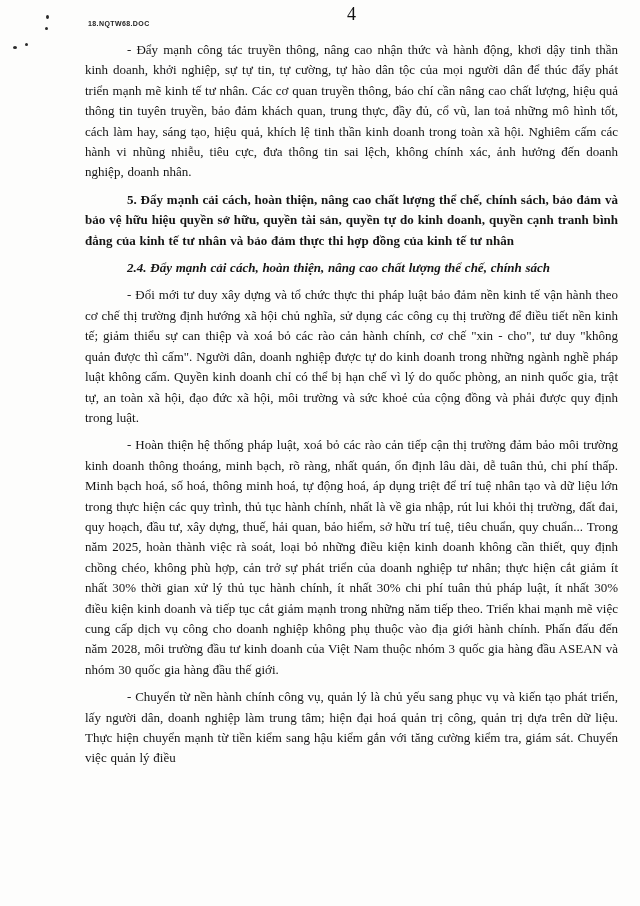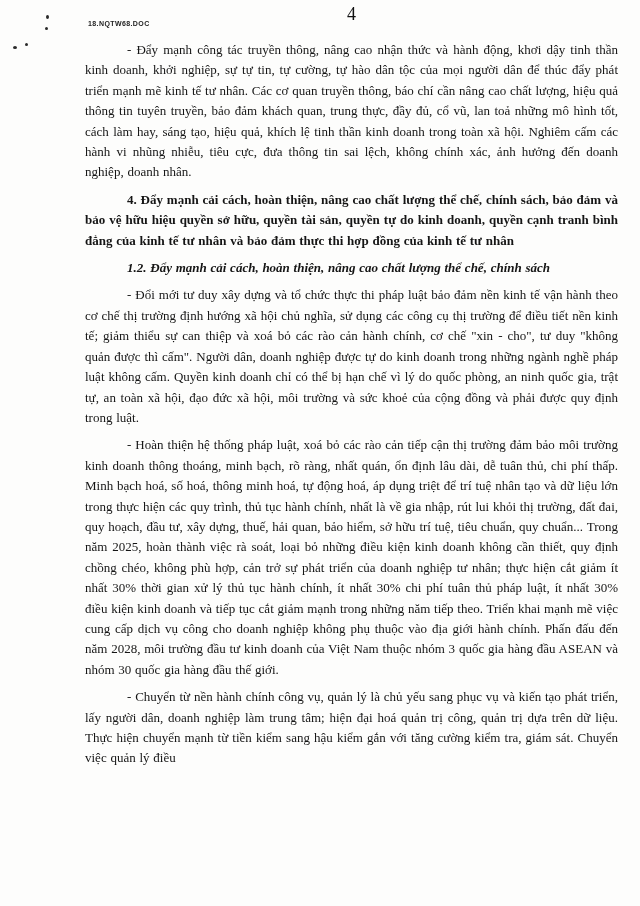--- a/index.html
+++ b/index.html
@@ -78,23 +78,23 @@
   <span class="speck s3"></span>
   <span class="speck s4"></span>
 
   <div class="docref">18.NQTW68.DOC</div>
 
   <div class="pagenum">4</div>
 
   <div class="content">
     <p class="body">- Đẩy mạnh công tác truyền thông, nâng cao nhận thức và hành động, khơi dậy tinh thần kinh doanh, khởi nghiệp, sự tự tin, tự cường, tự hào dân tộc của mọi người dân để thúc đẩy phát triển mạnh mẽ kinh tế tư nhân. Các cơ quan truyền thông, báo chí cần nâng cao chất lượng, hiệu quả thông tin tuyên truyền, bảo đảm khách quan, trung thực, đầy đủ, cổ vũ, lan toả những mô hình tốt, cách làm hay, sáng tạo, hiệu quả, khích lệ tinh thần kinh doanh trong toàn xã hội. Nghiêm cấm các hành vi nhũng nhiễu, tiêu cực, đưa thông tin sai lệch, không chính xác, ảnh hưởng đến doanh nghiệp, doanh nhân.</p>
 
-    <p class="h2">4. Đẩy mạnh cải cách, hoàn thiện, nâng cao chất lượng thể chế, chính sách, bảo đảm và bảo vệ hữu hiệu quyền sở hữu, quyền tài sản, quyền tự do kinh doanh, quyền cạnh tranh bình đẳng của kinh tế tư nhân và bảo đảm thực thi hợp đồng của kinh tế tư nhân</p>
+    <p class="h2">5. Đẩy mạnh cải cách, hoàn thiện, nâng cao chất lượng thể chế, chính sách, bảo đảm và bảo vệ hữu hiệu quyền sở hữu, quyền tài sản, quyền tự do kinh doanh, quyền cạnh tranh bình đẳng của kinh tế tư nhân và bảo đảm thực thi hợp đồng của kinh tế tư nhân</p>
 
-    <p class="h21">1.2. Đẩy mạnh cải cách, hoàn thiện, nâng cao chất lượng thể chế, chính sách</p>
+    <p class="h21">2.4. Đẩy mạnh cải cách, hoàn thiện, nâng cao chất lượng thể chế, chính sách</p>
 
     <p class="body">- Đổi mới tư duy xây dựng và tổ chức thực thi pháp luật bảo đảm nền kinh tế vận hành theo cơ chế thị trường định hướng xã hội chủ nghĩa, sử dụng các công cụ thị trường để điều tiết nền kinh tế; giảm thiểu sự can thiệp và xoá bỏ các rào cản hành chính, cơ chế "xin - cho", tư duy "không quản được thì cấm". Người dân, doanh nghiệp được tự do kinh doanh trong những ngành nghề pháp luật không cấm. Quyền kinh doanh chỉ có thể bị hạn chế vì lý do quốc phòng, an ninh quốc gia, trật tự, an toàn xã hội, đạo đức xã hội, môi trường và sức khoẻ của cộng đồng và phải được quy định trong luật.</p>
 
     <p class="body">- Hoàn thiện hệ thống pháp luật, xoá bỏ các rào cản tiếp cận thị trường đảm bảo môi trường kinh doanh thông thoáng, minh bạch, rõ ràng, nhất quán, ổn định lâu dài, dễ tuân thủ, chi phí thấp. Minh bạch hoá, số hoá, thông minh hoá, tự động hoá, áp dụng triệt để trí tuệ nhân tạo và dữ liệu lớn trong thực hiện các quy trình, thủ tục hành chính, nhất là về gia nhập, rút lui khỏi thị trường, đất đai, quy hoạch, đầu tư, xây dựng, thuế, hải quan, bảo hiểm, sở hữu trí tuệ, tiêu chuẩn, quy chuẩn... Trong năm 2025, hoàn thành việc rà soát, loại bỏ những điều kiện kinh doanh không cần thiết, quy định chồng chéo, không phù hợp, cản trở sự phát triển của doanh nghiệp tư nhân; thực hiện cắt giảm ít nhất 30% thời gian xử lý thủ tục hành chính, ít nhất 30% chi phí tuân thủ pháp luật, ít nhất 30% điều kiện kinh doanh và tiếp tục cắt giảm mạnh trong những năm tiếp theo. Triển khai mạnh mẽ việc cung cấp dịch vụ công cho doanh nghiệp không phụ thuộc vào địa giới hành chính. Phấn đấu đến năm 2028, môi trường đầu tư kinh doanh của Việt Nam thuộc nhóm 3 quốc gia hàng đầu ASEAN và nhóm 30 quốc gia hàng đầu thế giới.</p>
 
     <p class="body">- Chuyển từ nền hành chính công vụ, quản lý là chủ yếu sang phục vụ và kiến tạo phát triển, lấy người dân, doanh nghiệp làm trung tâm; hiện đại hoá quản trị công, quản trị dựa trên dữ liệu. Thực hiện chuyển mạnh từ tiền kiểm sang hậu kiểm gắn với tăng cường kiểm tra, giám sát. Chuyển việc quản lý điều</p>
   </div>
 
 </div>
 

